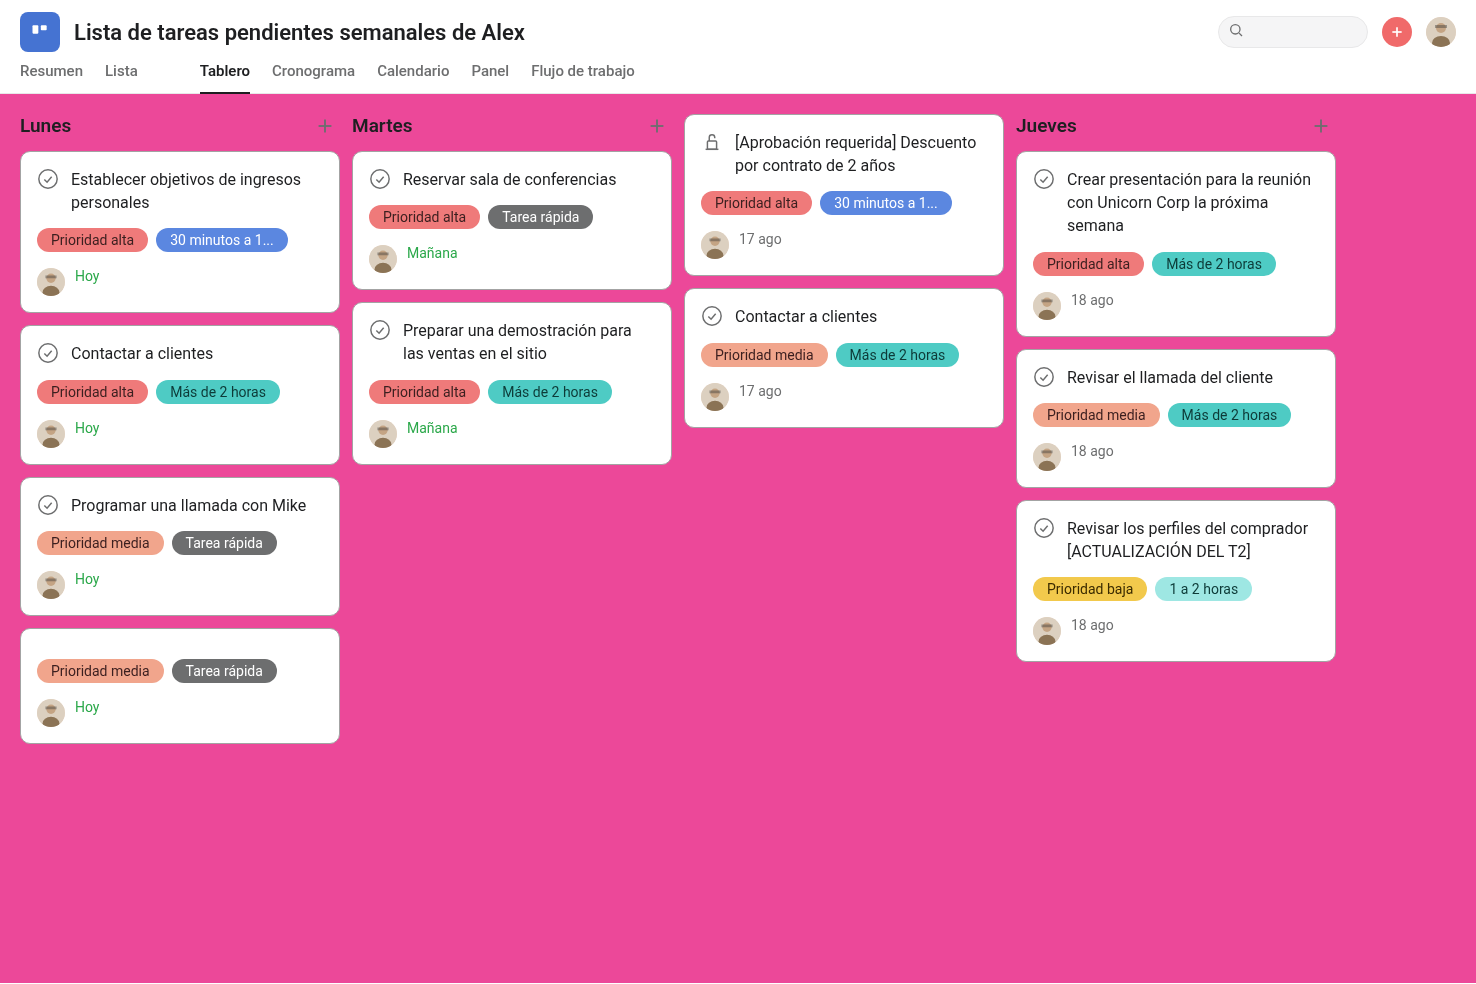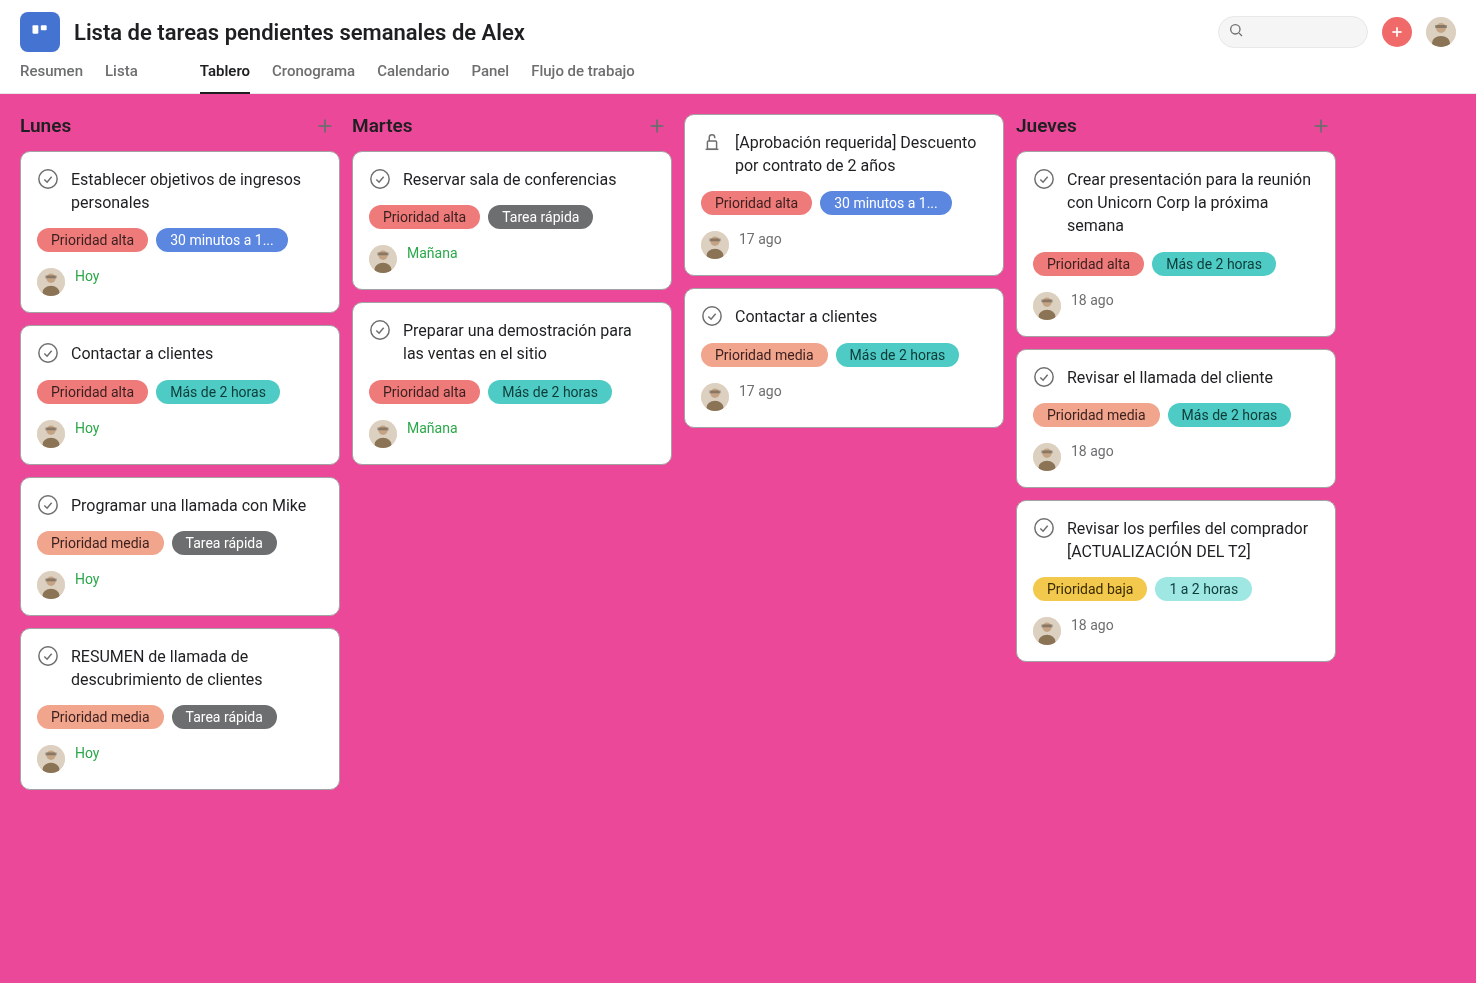--- a/index.html
+++ b/index.html
@@ -297,27 +297,20 @@
                 <circle cx="15" cy="15" r="15" fill="#dcd0c0"></circle>
                 <circle cx="15" cy="11" r="5" fill="#c4a484"></circle>
                 <ellipse cx="15" cy="26" rx="9" ry="7" fill="#8b7355"></ellipse>
                 <rect x="9" y="8" width="12" height="3" fill="#333" opacity="0.4"></rect>
               </svg>
             </div>
             <div class="due soon">Hoy</div>
           </div>
         </div>
         <div class="card">
-          <div class="card-top">
-            <div class="check-circle"><svg viewBox="0 0 24 24" fill="none" stroke="currentColor" stroke-width="1.6">
-                <circle cx="12" cy="12" r="10"></circle>
-                <polyline points="8 12.5 11 15.5 16 9.5"></polyline>
-              </svg></div>
-            <div class="card-title">RESUMEN de llamada de descubrimiento de clientes</div>
-          </div>
           <div class="tags">
             <div class="tag" style="background: rgb(241, 165, 140); color: rgb(59, 31, 31);">Prioridad media</div>
             <div class="tag" style="background: rgb(109, 110, 111); color: rgb(255, 255, 255);">Tarea rápida</div>
           </div>
           <div class="meta">
             <div class="avatar">
               <svg viewBox="0 0 30 30">
                 <circle cx="15" cy="15" r="15" fill="#dcd0c0"></circle>
                 <circle cx="15" cy="11" r="5" fill="#c4a484"></circle>
                 <ellipse cx="15" cy="26" rx="9" ry="7" fill="#8b7355"></ellipse>

